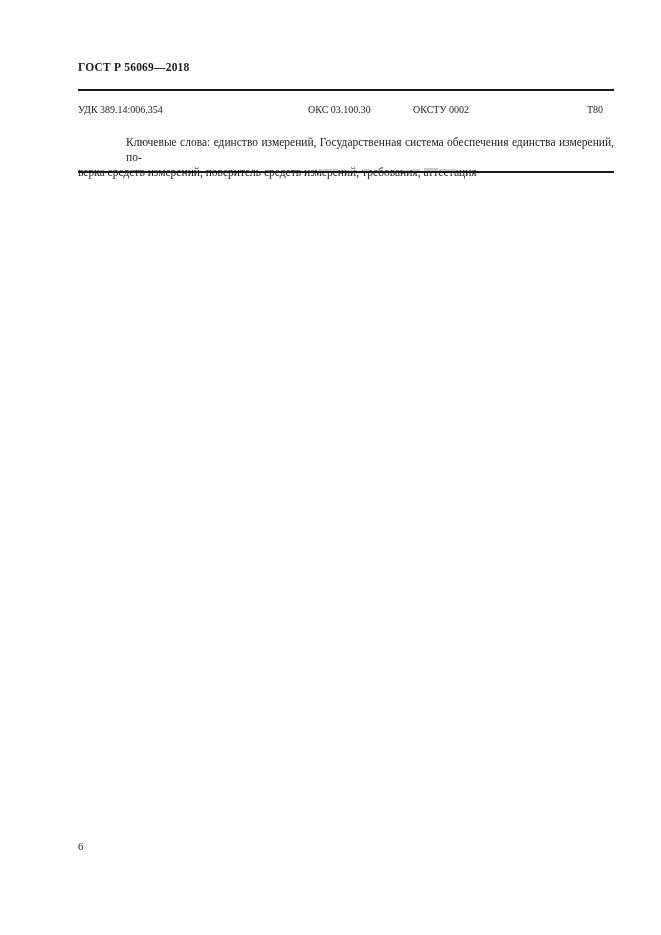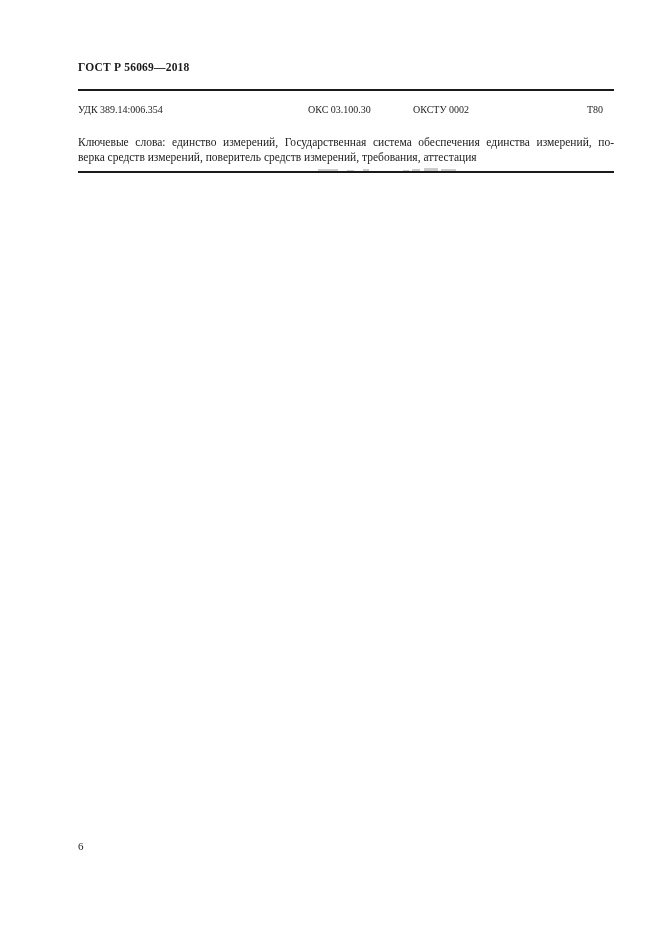--- a/index.html
+++ b/index.html
@@ -51,20 +51,21 @@
     position: absolute;
     left: 78px;
     top: 135px;
     width: 536px;
     font-size: 11.5px;
     line-height: 15px;
   }
   .keywords .kw-line-1 {
     text-align: justify;
     text-align-last: justify;
+    margin-left: 48px;
   }
   .keywords .kw-line-2 {
     text-align: left;
   }
   .artifact-mark {
     position: absolute;
     height: 3px;
     background: #cccccc;
   }
   .page-number {

